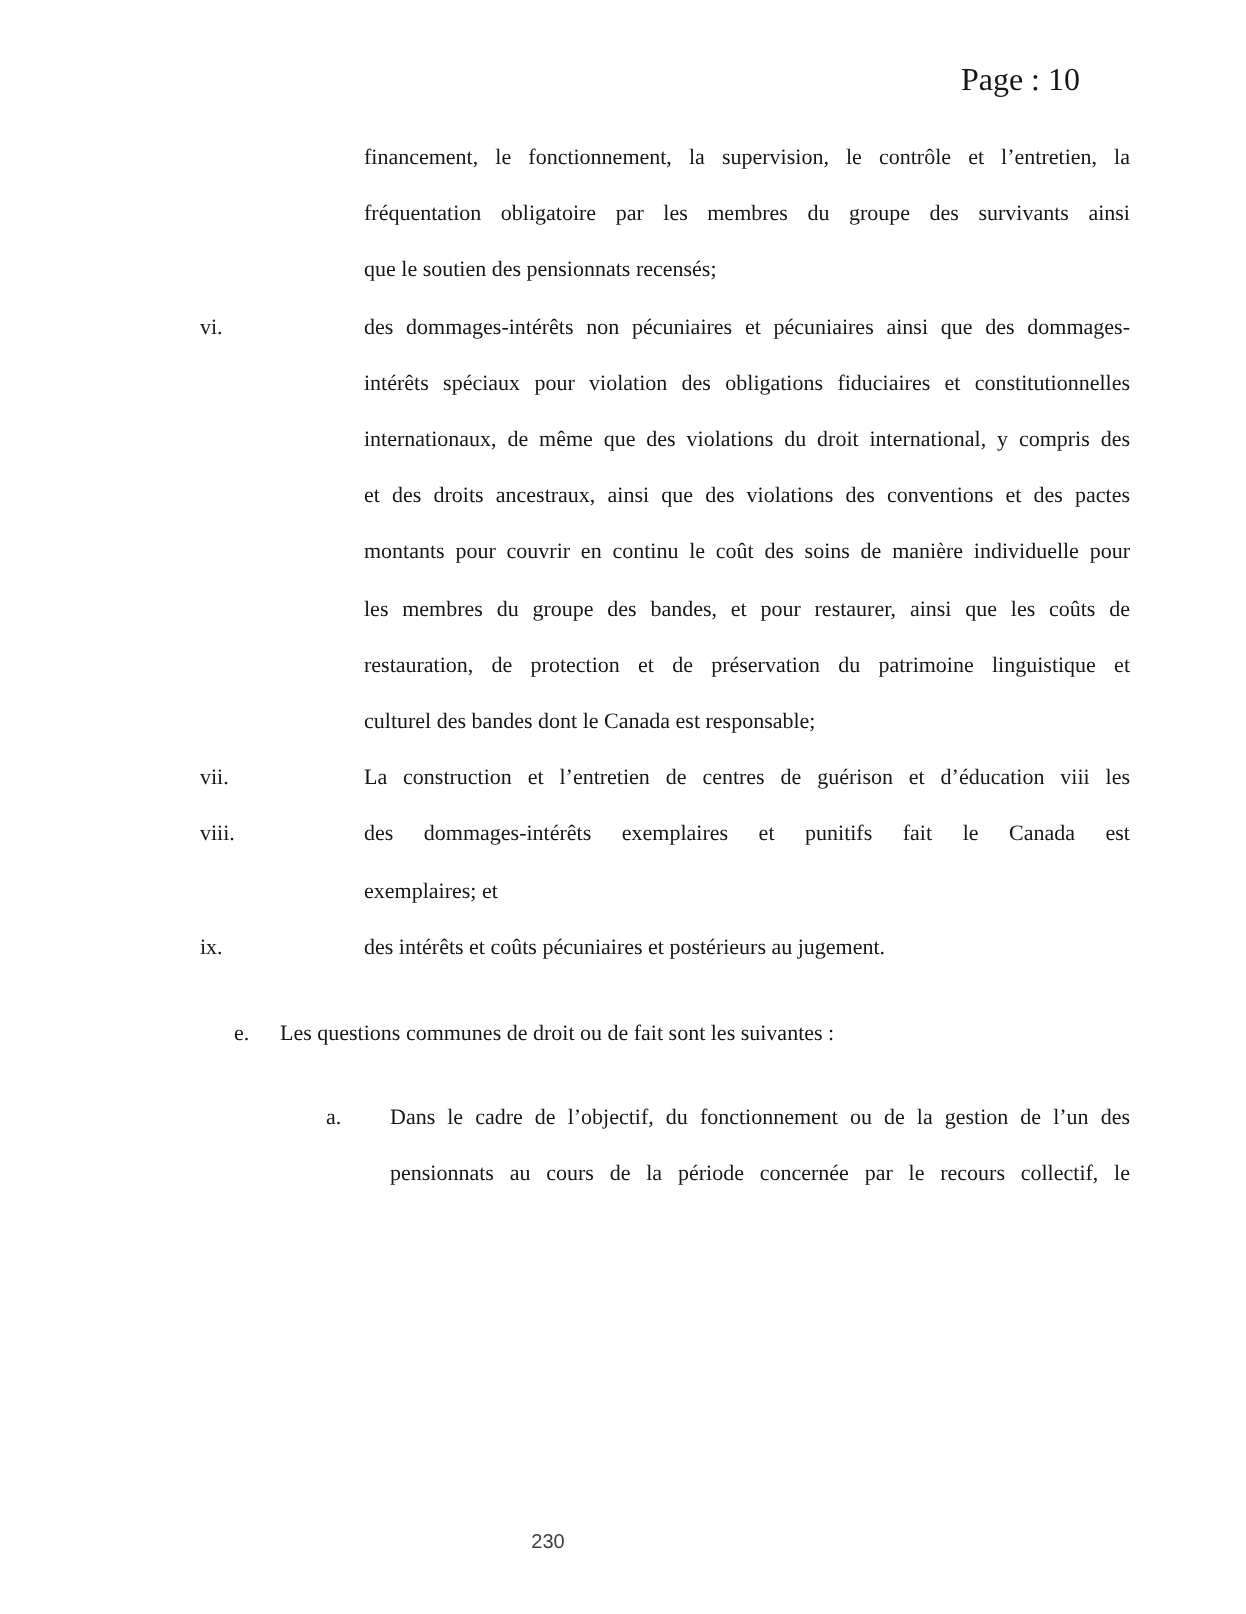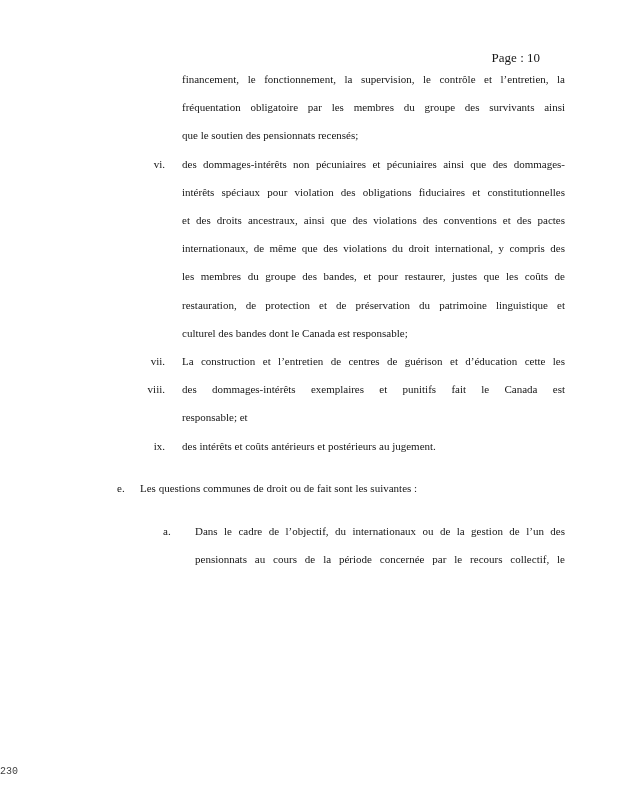--- a/index.html
+++ b/index.html
@@ -7,59 +7,58 @@
     position: relative;
     width: 623px;
     height: 807px;
     background: #ffffff;
     font-family: "Liberation Serif", "DejaVu Serif", serif;
     color: #161616;
     overflow: hidden;
   }
   .page-header {
     position: absolute;
-    top: 50px;
+    top: 33px;
     left: 0;
     width: 540px;
     text-align: right;
-    font-size: 13px;
+    font-size: 16px;
     line-height: 15px;
   }
   .content {
     position: absolute;
     top: 65px;
     left: 0;
     width: 623px;
     font-size: 11px;
     line-height: 28.2px;
   }
   .item { position: relative; }
   .marker {
     position: absolute;
     top: 0;
     left: 100px;
     width: 65px;
-    text-align: right;
     line-height: 28.2px;
   }
   .marker-e { left: 117px; width: 30px; text-align: left; }
   .marker-a { left: 163px; width: 30px; text-align: left; }
   .txt   { margin-left: 182px; width: 383px; }
   .txt-e { margin-left: 140px; width: 425px; }
   .txt-a { margin-left: 195px; width: 370px; }
   .jl { text-align: justify; text-align-last: justify; }
   .ll { text-align: center; text-align-last: left; }
   .sp { margin-top: 14.5px; }
   .page-number {
     position: absolute;
     top: 765px;
     left: 0;
     width: 548px;
-    text-align: left;
-    font-family: Liberation Mono, monospace;
+    text-align: center;
+    font-family: Liberation Sans, sans-serif;
     font-size: 10px;
     line-height: 14px;
     color: #3f3f3f;
   }
 </style>
 </head>
 <body>
 
 <div class="page">
 
@@ -73,61 +72,62 @@
         <div class="jl">fréquentation obligatoire par les membres du groupe des survivants ainsi</div>
         <div class="ll">que le soutien des pensionnats recensés;</div>
       </div>
     </div>
 
     <div class="item">
       <span class="marker">vi.</span>
       <div class="txt">
         <div class="jl">des dommages-intérêts non pécuniaires et pécuniaires ainsi que des dommages-</div>
         <div class="jl">intérêts spéciaux pour violation des obligations fiduciaires et constitutionnelles</div>
+        <div class="jl">internationaux, de même que des violations du droit international, y compris des</div>
         <div class="jl">et des droits ancestraux, ainsi que des violations des conventions et des pactes</div>
-        <div class="jl">internationaux, de même que des violations du droit international, y compris des</div>
-        <div class="jl">les membres du groupe des bandes, et pour restaurer, justes que les coûts de</div>
+        <div class="jl">montants pour couvrir en continu le coût des soins de manière individuelle pour</div>
+        <div class="jl">les membres du groupe des bandes, et pour restaurer, ainsi que les coûts de</div>
         <div class="jl">restauration, de protection et de préservation du patrimoine linguistique et</div>
         <div class="ll">culturel des bandes dont le Canada est responsable;</div>
       </div>
     </div>
 
     <div class="item">
       <span class="marker">vii.</span>
       <div class="txt">
-        <div class="jl">La construction et l’entretien de centres de guérison et d’éducation cette les</div>
+        <div class="jl">La construction et l’entretien de centres de guérison et d’éducation viii les</div>
       </div>
     </div>
 
     <div class="item">
       <span class="marker">viii.</span>
       <div class="txt">
         <div class="jl">des dommages-intérêts exemplaires et punitifs fait le Canada est</div>
-        <div class="ll">responsable; et</div>
+        <div class="ll">exemplaires; et</div>
       </div>
     </div>
 
     <div class="item">
       <span class="marker">ix.</span>
       <div class="txt">
-        <div class="ll">des intérêts et coûts antérieurs et postérieurs au jugement.</div>
+        <div class="ll">des intérêts et coûts pécuniaires et postérieurs au jugement.</div>
       </div>
     </div>
 
     <div class="item sp">
       <span class="marker marker-e">e.</span>
       <div class="txt-e">
         <div class="ll">Les questions communes de droit ou de fait sont les suivantes :</div>
       </div>
     </div>
 
     <div class="item sp">
       <span class="marker marker-a">a.</span>
       <div class="txt-a">
-        <div class="jl">Dans le cadre de l’objectif, du internationaux ou de la gestion de l’un des</div>
+        <div class="jl">Dans le cadre de l’objectif, du fonctionnement ou de la gestion de l’un des</div>
         <div class="jl">pensionnats au cours de la période concernée par le recours collectif, le</div>
       </div>
     </div>
 
   </div>
 
   <div class="page-number">230</div>
 
 </div>
 

